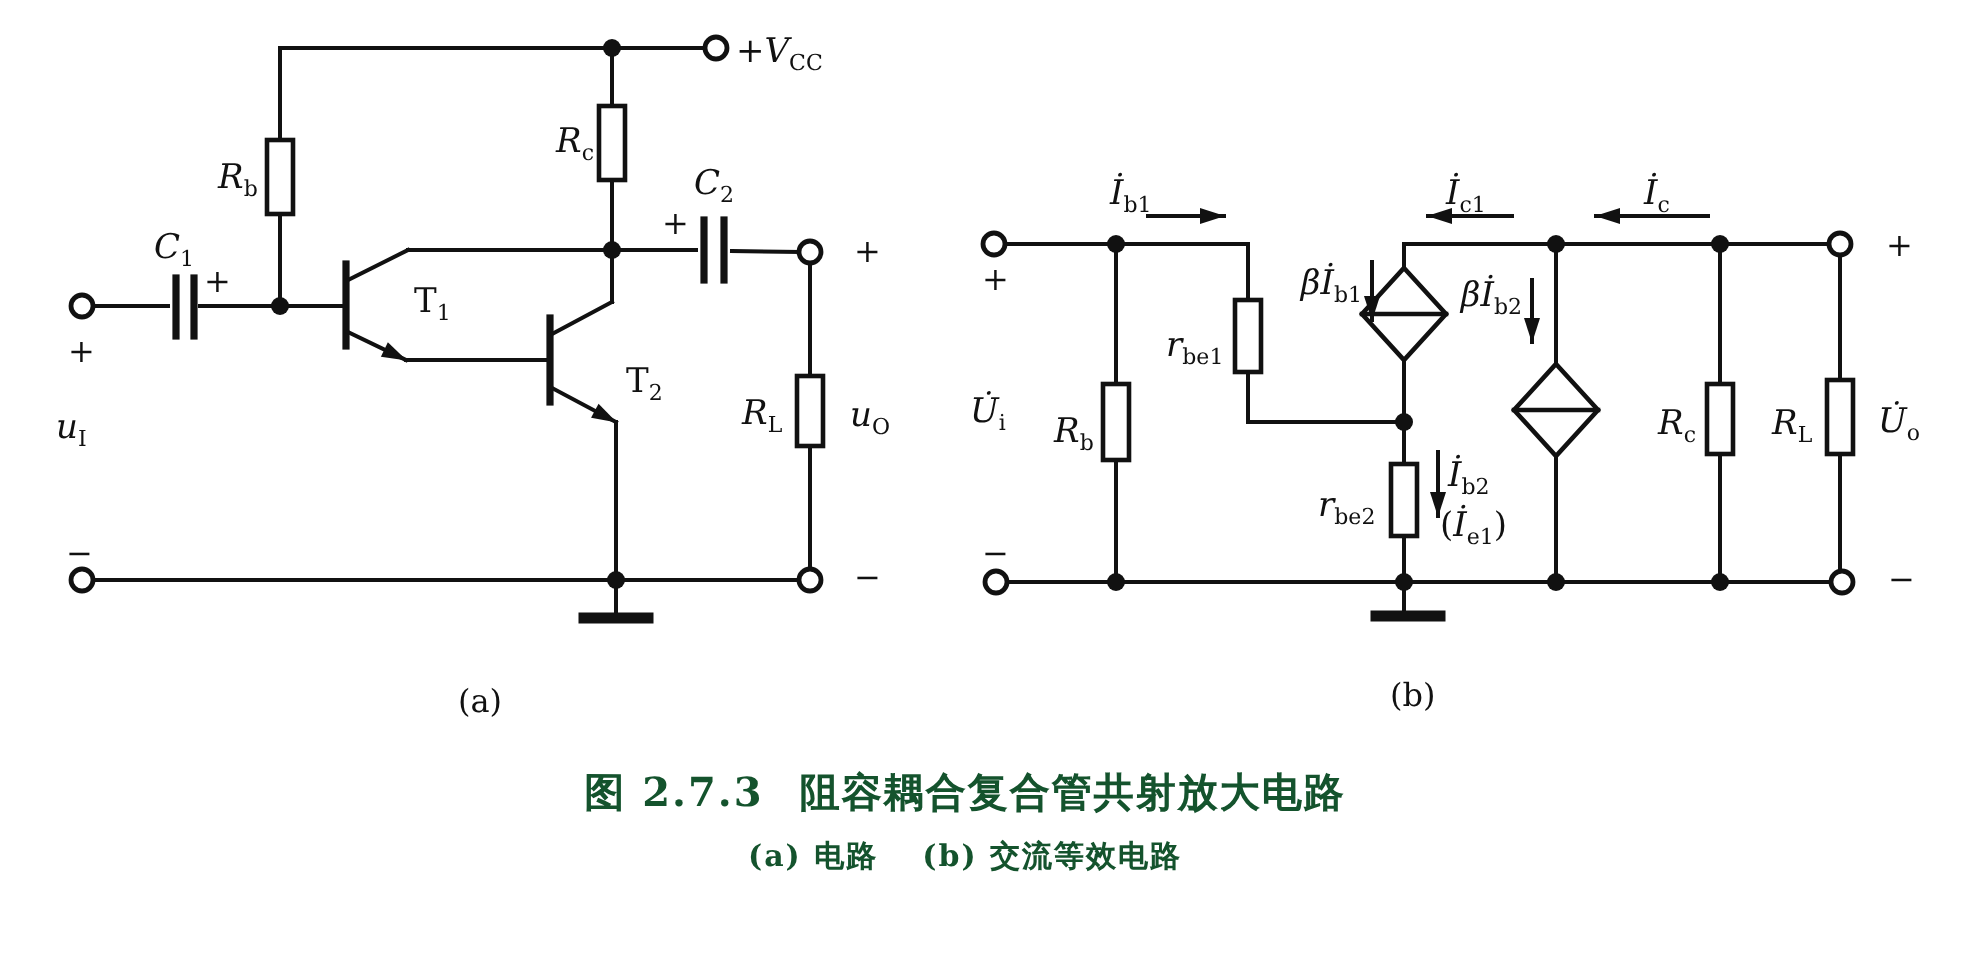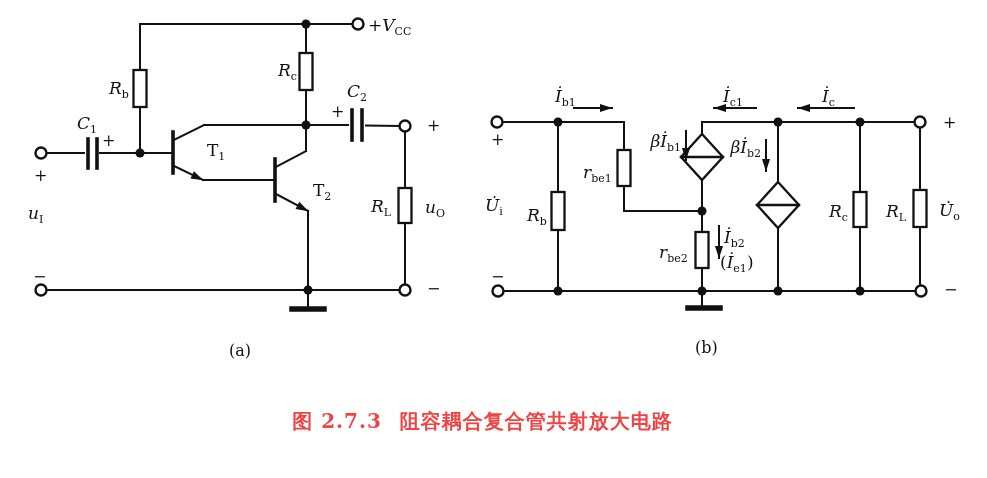--- a/index.html
+++ b/index.html
@@ -6,21 +6,21 @@
   .page{position:relative;width:987px;height:478px;background:#ffffff;overflow:hidden;
         font-family:"DejaVu Serif", serif;}
   svg text{fill:#111;}
   .lbl{font-size:17px;}
   .lbl .b{font-style:italic;}
   .lbl .rm{font-style:normal;}
   .lbl .pre,.lbl .post{font-style:normal;}
   .sub{font-size:11px;font-style:normal;}
   .sign{font-size:16px;font-style:normal;}
   .subfig{font-size:16px;font-style:normal;}
-  .caption{position:absolute;left:0;top:408px;width:965px;text-align:center;color:#ef4444;}
+  .caption{position:absolute;left:0;top:383px;width:965px;text-align:center;color:#14532d;}
   .cap1{font-size:20px;font-weight:700;letter-spacing:1px;}
   .cap1 .capnum{margin-right:18px;}
   .cap2{font-size:15px;font-weight:700;margin-top:9px;letter-spacing:1px;}
   .cap2 .capb{margin-left:22px;}
 </style>
 </head>
 <body>
 
 <div class="page">
 <svg width="987" height="398" viewBox="0 0 987 398" stroke-linecap="square" shape-rendering="geometricPrecision">
@@ -197,14 +197,15 @@
       <text class="sign" x="491" y="282">−</text>
       <text class="sign" x="943" y="128">+</text>
       <text class="sign" x="944" y="295">−</text>
       <text class="subfig" x="695" y="353">(b)</text>
     </g>
   </g>
 </svg>
 
 <div class="caption">
   <div class="cap1"><span class="capnum">图 2.7.3</span><span>阻容耦合复合管共射放大电路</span></div>
+  <div class="cap2"><span>(a) 电路</span><span class="capb">(b) 交流等效电路</span></div>
 </div>
 </div>
 
 </body></html>

